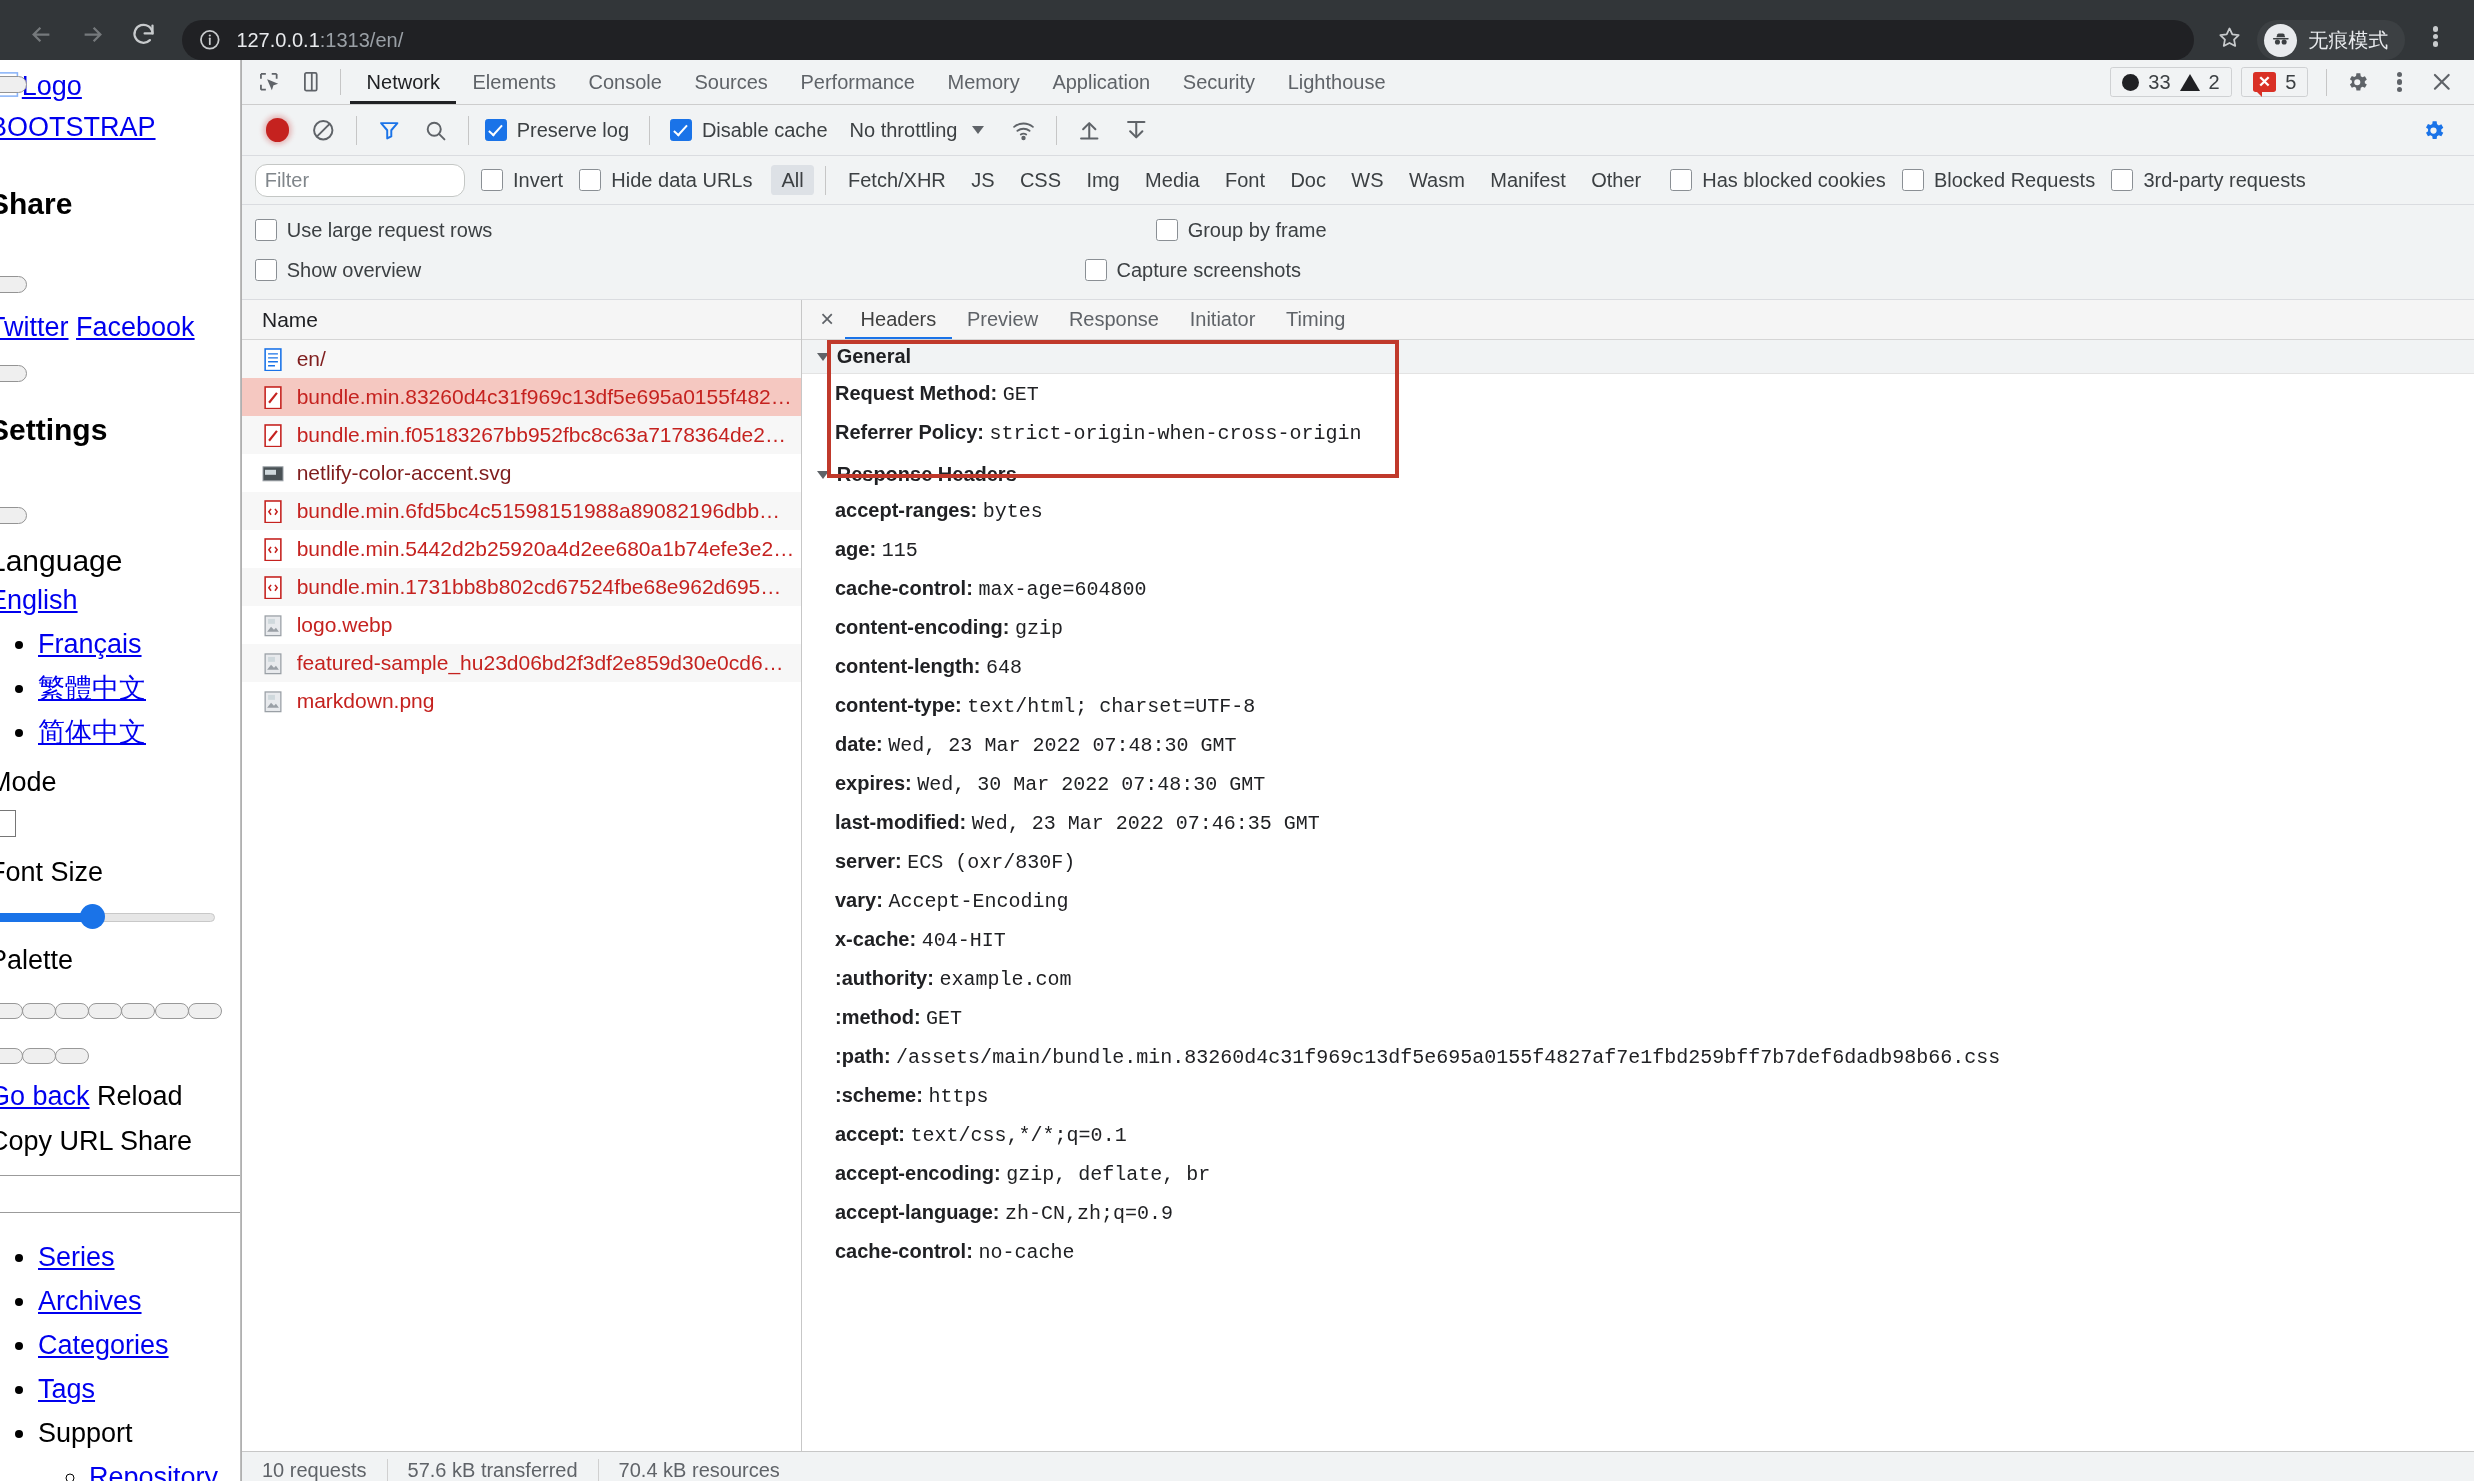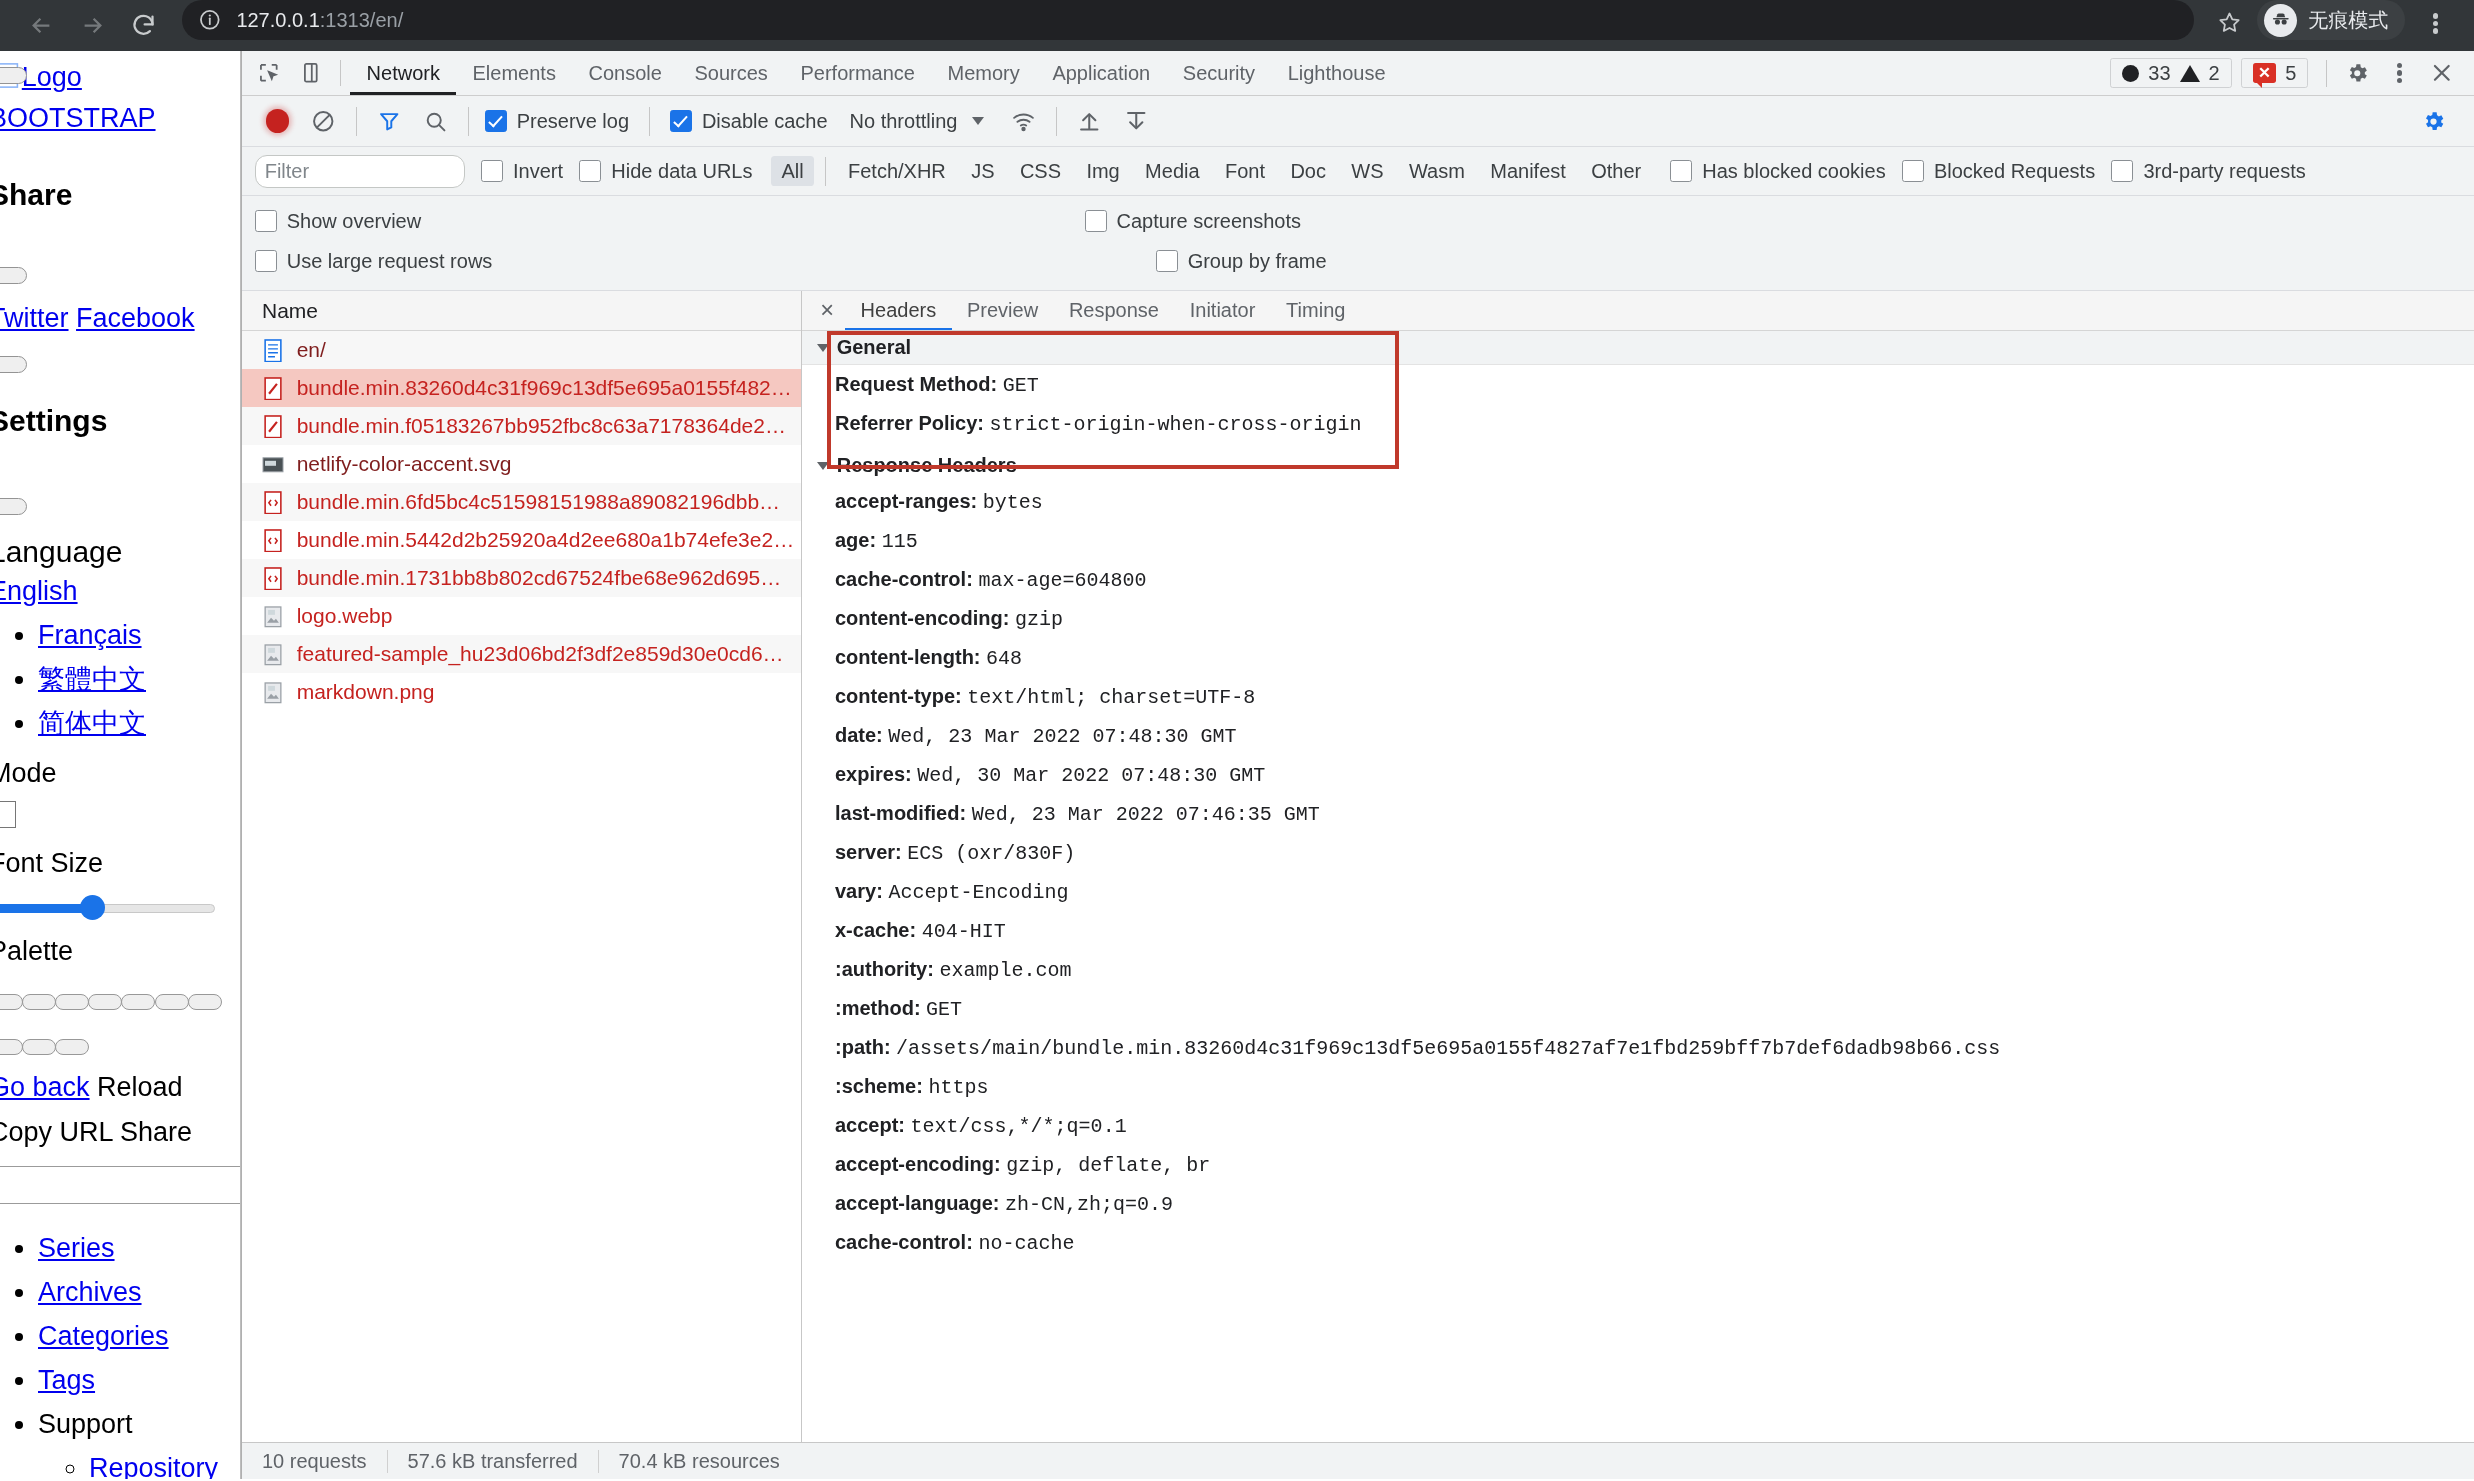--- a/index.html
+++ b/index.html
@@ -6,24 +6,24 @@
   html, body {
     margin: 0; padding: 0;
     width: 2475px; height: 1482px;
     overflow: hidden;
     font-family: "Liberation Sans", sans-serif;
     background: #fff;
   }
 
   
   #browser-toolbar {
-    height: 51px;
+    height: 60px;
     background: #323639;
     display: flex;
-    align-items: flex-start;
+    align-items: flex-end;
     padding: 0 16.3px;
     gap: 0;
   }
   .nav-btn {
     width: 51px; height: 51px;
     display: flex; align-items: center; justify-content: center;
     color: #c8cbcd;
   }
   .nav-btn svg { display: block; }
   .nav-btn.disabled { opacity: .45; }
@@ -686,38 +686,38 @@
       <div class="fb-cb">
         <span class="cbx"></span>
         <span class="cb-label">3rd-party requests</span>
       </div>
     </div>
 
     <div id="opt-rows">
       <div class="opt-row">
         <div class="fb-cb">
           <span class="cbx"></span>
+          <span class="cb-label">Use large request rows</span>
+        </div>
+        <div class="opt-right">
+          <div class="fb-cb">
+            <span class="cbx"></span>
+            <span class="cb-label">Group by frame</span>
+          </div>
+        </div>
+      </div>
+      <div class="opt-row">
+        <div class="fb-cb">
+          <span class="cbx"></span>
           <span class="cb-label">Show overview</span>
         </div>
         <div class="opt-right">
           <div class="fb-cb">
             <span class="cbx"></span>
             <span class="cb-label">Capture screenshots</span>
-          </div>
-        </div>
-      </div>
-      <div class="opt-row">
-        <div class="fb-cb">
-          <span class="cbx"></span>
-          <span class="cb-label">Use large request rows</span>
-        </div>
-        <div class="opt-right">
-          <div class="fb-cb">
-            <span class="cbx"></span>
-            <span class="cb-label">Group by frame</span>
           </div>
         </div>
       </div>
     </div>
 
     <div id="dt-body">
 
       <div id="req-pane">
         <div id="req-head">
           <span>Name</span>

